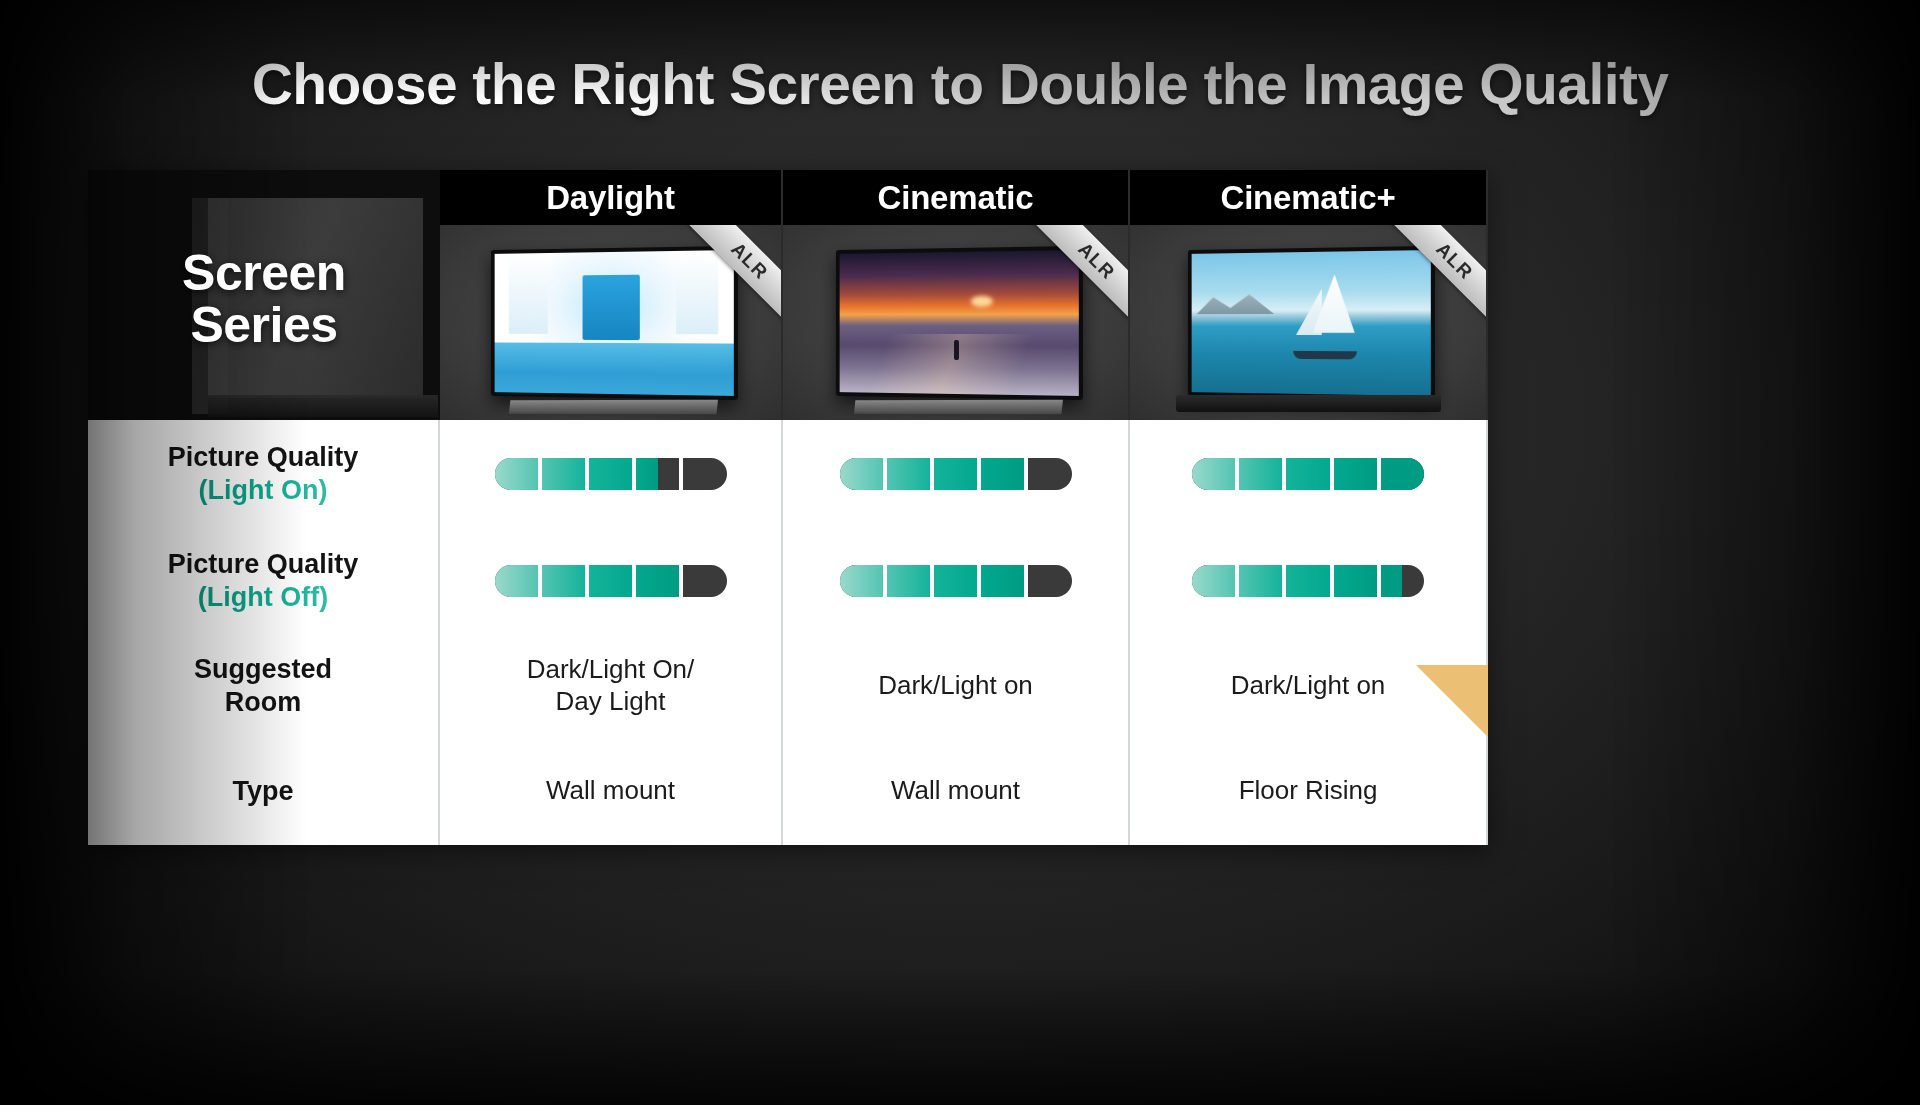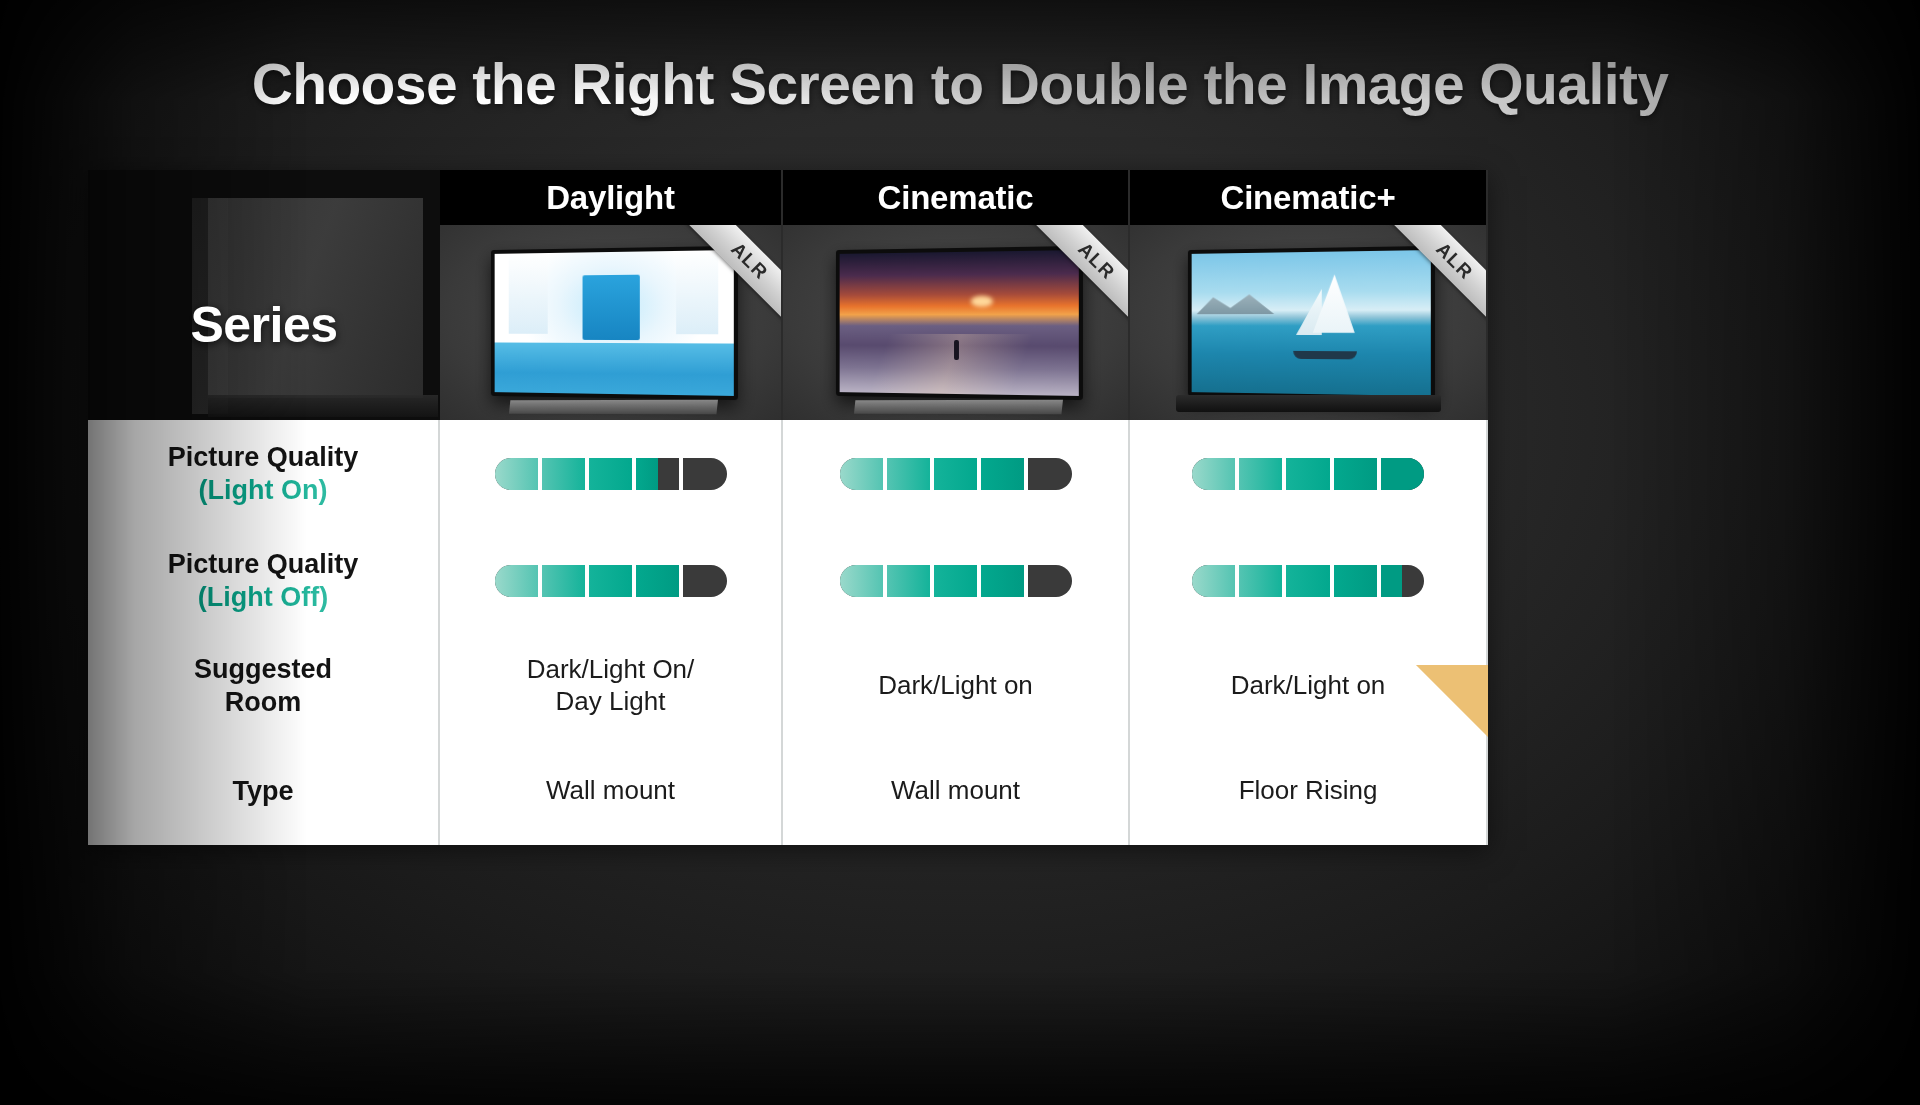--- a/index.html
+++ b/index.html
@@ -334,21 +334,21 @@
 
 <h1 id="page-title">Choose the Right Screen to Double the Image Quality</h1>
 
 <div id="comparison-table">
 
   <div id="brand-cell">
     <div class="brand-bg-screen b2"></div>
     <div class="brand-bg-screen"></div>
     <div class="brand-bg-screen b3"></div>
     <div id="brand-title">
-      <br>
+      <span>Screen</span><br>
       <span>Series</span>
     </div>
   </div>
 
   <div class="hdr">
     <span>Daylight</span>
   </div>
   <div class="hdr">
     <span>Cinematic</span>
   </div>

